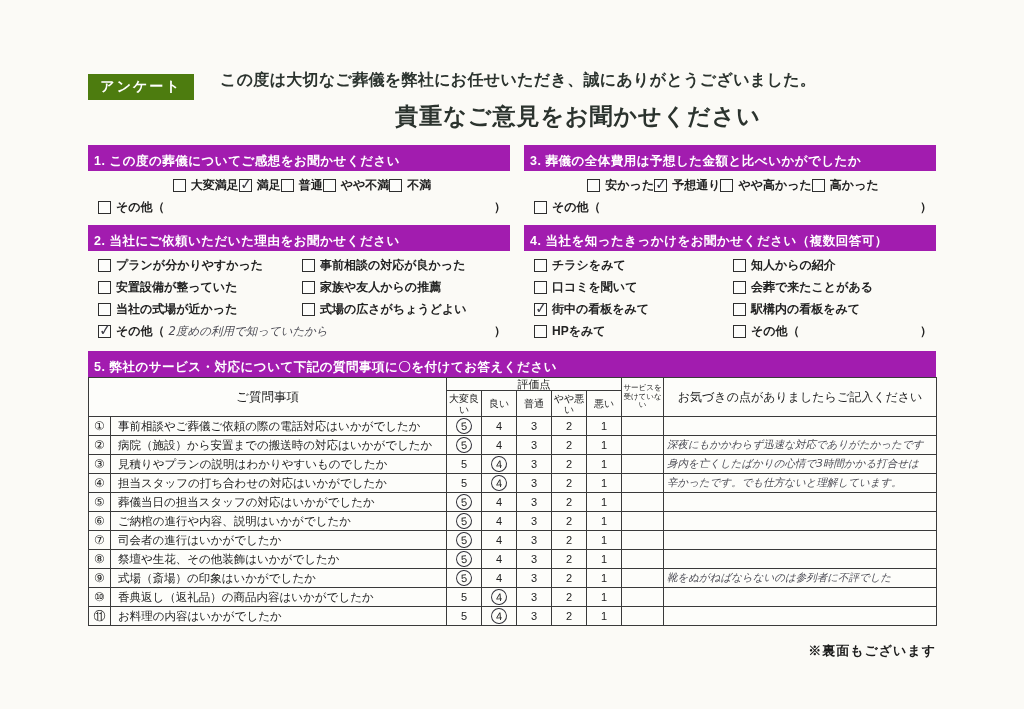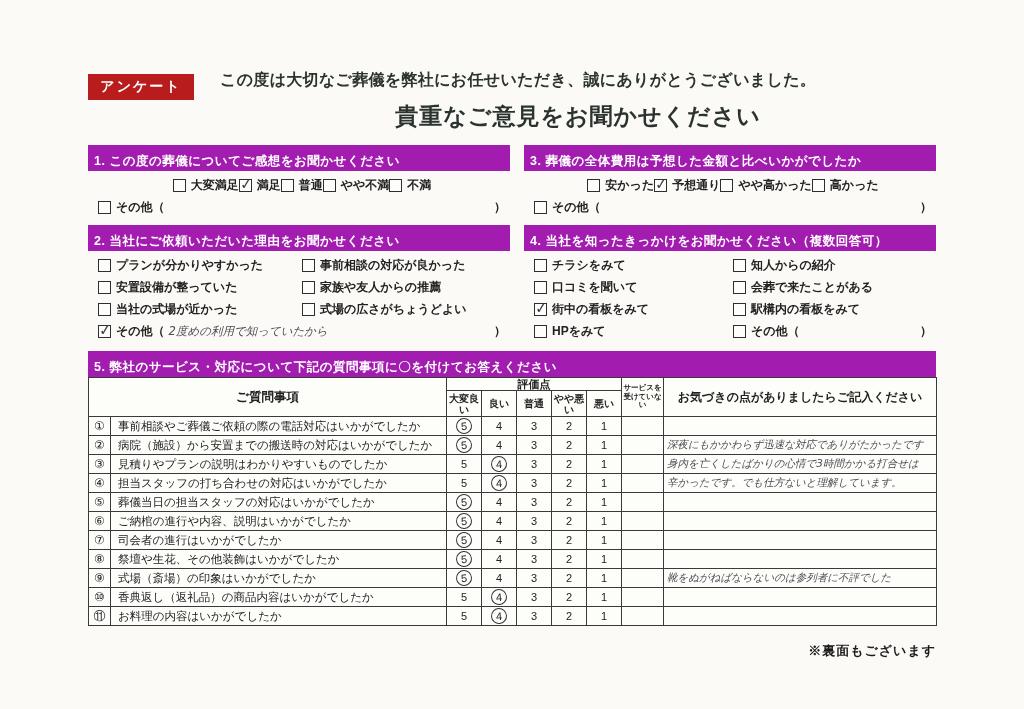--- a/index.html
+++ b/index.html
@@ -12,21 +12,21 @@
     overflow:hidden;
   }
   .content { position:absolute; left:88px; top:66px; width:848px; }
 
   
   .header { display:flex; }
   .brand { width:132px; flex:none; }
   .logo-row { display:flex; align-items:center; gap:5px; }
   .logo-text { font-size:19px; font-weight:bold; color:#24505f; letter-spacing:1px; }
   .badge {
-    margin-top:8px; background:#b91c1c; color:#fff; font-weight:bold;
+    margin-top:8px; background:#4d7c0f; color:#fff; font-weight:bold;
     font-size:14px; text-align:center; padding:4px 4px; width:106px; letter-spacing:2px;
   }
   .thanks-wrap { flex:1; padding-top:4px; }
   .thanks { font-size:16px; font-weight:bold; color:#2b332e; letter-spacing:0.3px; }
   .subtitle { font-size:23px; font-weight:bold; color:#2b332e; margin-top:10px; text-align:center; letter-spacing:1px; }
 
   
   .sections { display:flex; gap:14px; margin-top:13px; }
   .col-left { width:422px; flex:none; }
   .col-right { width:412px; flex:none; }
@@ -52,21 +52,21 @@
     color:#3e3e47; transform:rotate(-6deg); font-weight:normal;
   }
   .opt-written { flex:1; font-size:11.5px; padding:0 4px; font-weight:normal; white-space:nowrap; overflow:hidden; }
   .close-paren { font-weight:bold; }
   .hand { font-style:italic; color:#4c4c55; font-family:"DejaVu Sans", sans-serif; }
 
   
   .svc-sec { margin-top:2px; }
   table { border-collapse:collapse; width:848px; table-layout:fixed; background:#fdfdfa; }
   th, td { border:1px solid #3a3a3a; overflow:hidden; }
-  th { font-weight:bold; }
+  th { font-weight:normal; }
   .th-q { font-size:12.5px; }
   .th-eval { font-size:11px; height:13px; line-height:12px; }
   .th-scale { font-size:10px; line-height:11px; height:26px; padding:1px 0; }
   .th-svc { font-size:7.5px; line-height:8.5px; padding:1px; }
   .th-cmt { font-size:12px; }
   td.num { text-align:center; font-size:12px; }
   td.q { font-size:11.5px; padding-left:7px; white-space:nowrap; font-weight:normal; }
   td.rate { text-align:center; font-size:11px; }
   td.cmt { padding:0 3px; font-size:10.5px; white-space:nowrap; }
   tbody tr { height:19px; }

